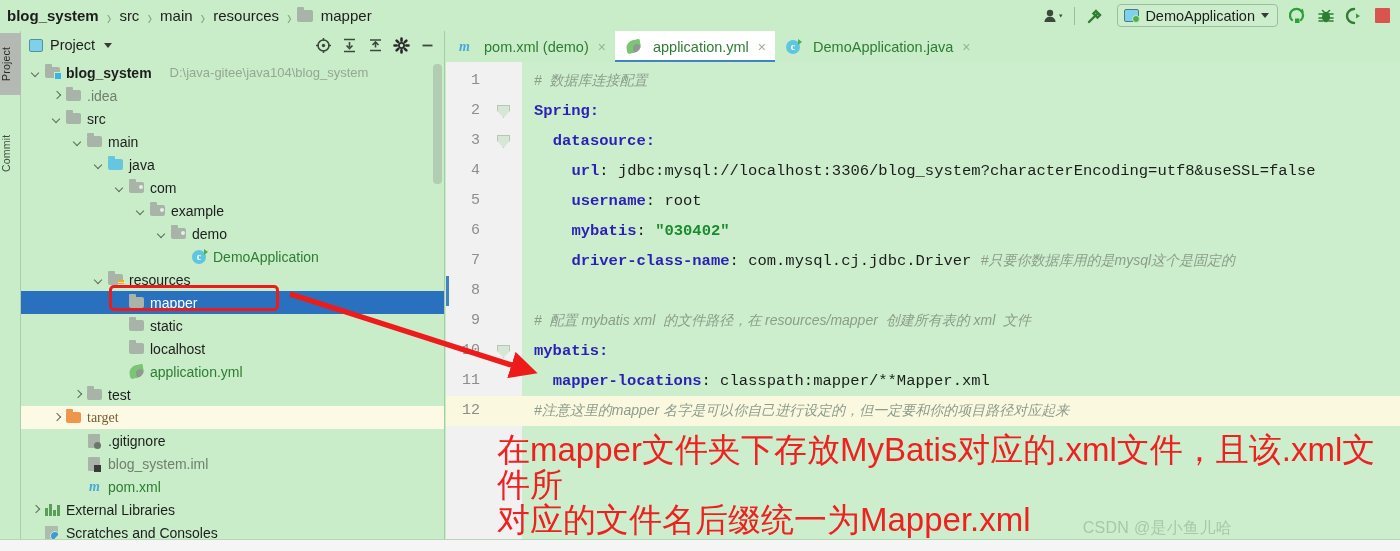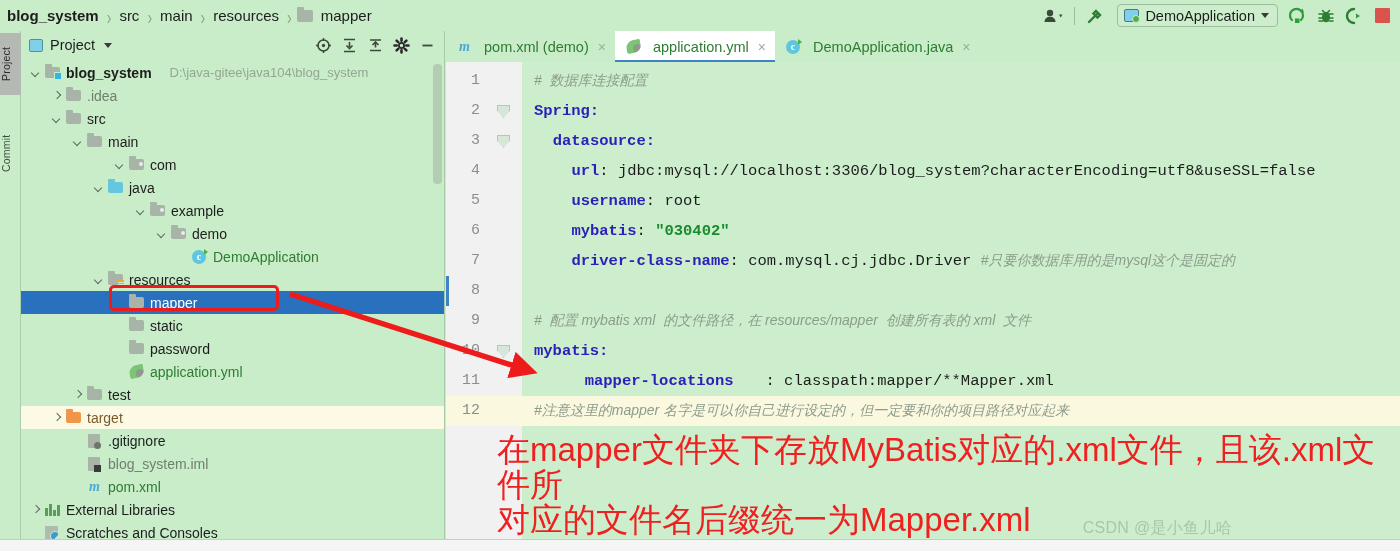--- a/index.html
+++ b/index.html
@@ -94,21 +94,21 @@
   .hdr-ic { width: 26px; height: 24px; display: flex; align-items: center; justify-content: center; }
 
   
   .tree { position: relative; padding-top: 2px; font-size: 14px; }
   .trow {
     display: flex; align-items: center; height: 23px; white-space: nowrap;
     padding-right: 4px; position: relative;
   }
   .trow.selected { background: #2970bf; }
   .trow.selected .tlabel { color: #ffffff; }
-  .trow.target-row { background: #fcfae4; }
+  .trow.target-row { background: #fcfae4; font-family: Liberation Serif, serif; }
   .twist {
     width: 13px; height: 13px; flex: none; position: relative; margin-right: 2px;
   }
   .twist.right::after {
     content: ""; position: absolute; left: 4px; top: 2.5px;
     width: 5px; height: 5px; border-right: 1.6px solid #5c6b5c; border-bottom: 1.6px solid #5c6b5c;
     transform: rotate(-45deg);
   }
   .twist.down::after {
     content: ""; position: absolute; left: 2.5px; top: 3.5px;
@@ -422,34 +422,34 @@
         </div>
         <div class="trow">
           <span style="display: inline-block; flex: 0 0 auto; width: 50px;"></span>
           <span class="twist down"></span>
           <span class="ticon">
             <span class="fold"></span>
           </span>
           <span class="tlabel">main</span>
         </div>
         <div class="trow">
+          <span style="display: inline-block; flex: 0 0 auto; width: 71px;"></span>
+          <span class="twist down"></span>
+          <span class="ticon">
+            <span class="fold blue"></span>
+          </span>
+          <span class="tlabel">java</span>
+        </div>
+        <div class="trow">
           <span style="display: inline-block; flex: 0 0 auto; width: 92px;"></span>
           <span class="twist down"></span>
           <span class="ticon">
             <span class="fold badge-dot"></span>
           </span>
           <span class="tlabel">com</span>
-        </div>
-        <div class="trow">
-          <span style="display: inline-block; flex: 0 0 auto; width: 71px;"></span>
-          <span class="twist down"></span>
-          <span class="ticon">
-            <span class="fold blue"></span>
-          </span>
-          <span class="tlabel">java</span>
         </div>
         <div class="trow">
           <span style="display: inline-block; flex: 0 0 auto; width: 113px;"></span>
           <span class="twist down"></span>
           <span class="ticon">
             <span class="fold badge-dot"></span>
           </span>
           <span class="tlabel">example</span>
         </div>
         <div class="trow">
@@ -491,21 +491,21 @@
             <span class="fold"></span>
           </span>
           <span class="tlabel">static</span>
         </div>
         <div class="trow">
           <span style="display: inline-block; flex: 0 0 auto; width: 92px;"></span>
           <span class="twist "></span>
           <span class="ticon">
             <span class="fold"></span>
           </span>
-          <span class="tlabel">password</span>
+          <span class="tlabel">localhost</span>
         </div>
         <div class="trow">
           <span style="display: inline-block; flex: 0 0 auto; width: 92px;"></span>
           <span class="twist "></span>
           <span class="ticon">
             <span class="ic-leaf"></span>
           </span>
           <span class="tlabel green">application.yml</span>
         </div>
         <div class="trow">
@@ -622,21 +622,21 @@
           <div class="cline" style="top: 4px;"><span style="display: inline-block; width: 12px;"></span><span class="tk-cmt-cn">#  数据库连接配置</span></div>
           <div class="cline" style="top: 34px;"><span style="display: inline-block; width: 12px;"></span><span class="tk-key">Spring:</span></div>
           <div class="cline" style="top: 64px;"><span style="display: inline-block; width: 30.7px;"></span><span class="tk-key">datasource:</span></div>
           <div class="cline" style="top: 94px;"><span style="display: inline-block; width: 49.4px;"></span><span class="tk-key">url</span><span class="tk-val">: jdbc:mysql://localhost:3306/blog_system?characterEncoding=utf8&amp;useSSL=false</span></div>
           <div class="cline" style="top: 124px;"><span style="display: inline-block; width: 49.4px;"></span><span class="tk-key">username</span><span class="tk-val">: root</span></div>
           <div class="cline" style="top: 154px;"><span style="display: inline-block; width: 49.4px;"></span><span class="tk-key">mybatis</span><span class="tk-val">: </span><span class="tk-str">"030402"</span></div>
           <div class="cline" style="top: 184px;"><span style="display: inline-block; width: 49.4px;"></span><span class="tk-key">driver-class-name</span><span class="tk-val">: com.mysql.cj.jdbc.Driver </span><span class="tk-cmt-cn">#只要你数据库用的是mysql这个是固定的</span></div>
           <div class="cline" style="top: 214px;"></div>
           <div class="cline" style="top: 244px;"><span style="display: inline-block; width: 12px;"></span><span class="tk-cmt-cn">#  配置 mybatis xml  的文件路径，在 resources/mapper  创建所有表的 xml  文件</span></div>
           <div class="cline" style="top: 274px;"><span style="display: inline-block; width: 12px;"></span><span class="tk-key">mybatis:</span></div>
-          <div class="cline" style="top: 304px; gap: 32px;"><span style="display: inline-block; width: 30.7px;"></span><span class="tk-key">mapper-locations</span><span class="tk-val">: classpath:mapper/**Mapper.xml</span></div>
+          <div class="cline" style="top: 304px;"><span style="display: inline-block; width: 30.7px;"></span><span class="tk-key">mapper-locations</span><span class="tk-val">: classpath:mapper/**Mapper.xml</span></div>
           <div class="cline cur" style="top: 334px;"><span style="display: inline-block; width: 12px;"></span><span class="tk-cmt-cn">#注意这里的mapper 名字是可以你自己进行设定的，但一定要和你的项目路径对应起来</span></div>
         </div>
     </div>
   </div>
 
   <svg class="arrowsvg">
     <defs>
       <marker id="arrowhead" markerWidth="5" markerHeight="5" refX="2.4" refY="2.5" orient="auto">
         <path d="M0,0 L5,2.5 L0,5 z" fill="#ee1b1b"></path>
       </marker>

